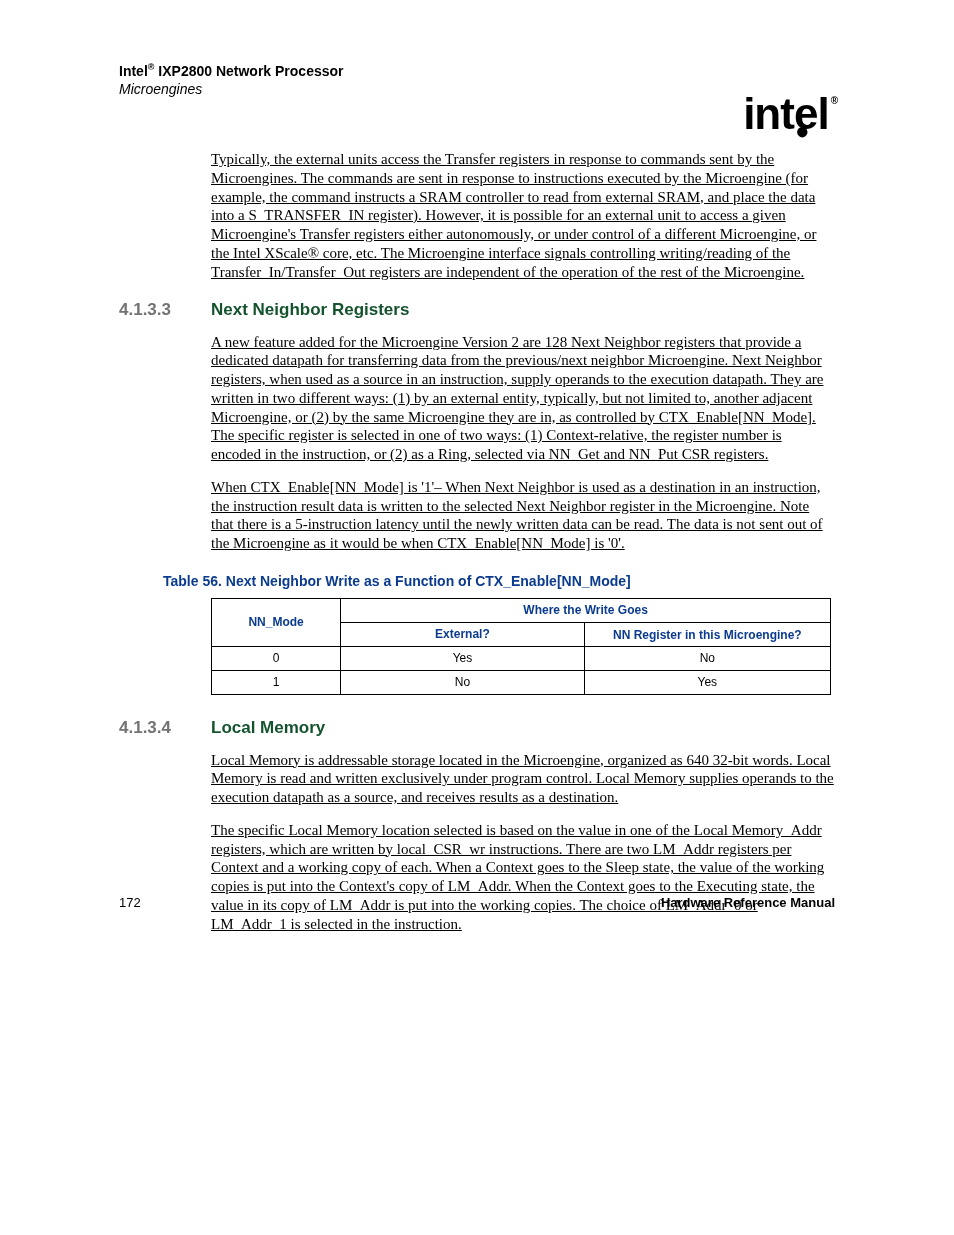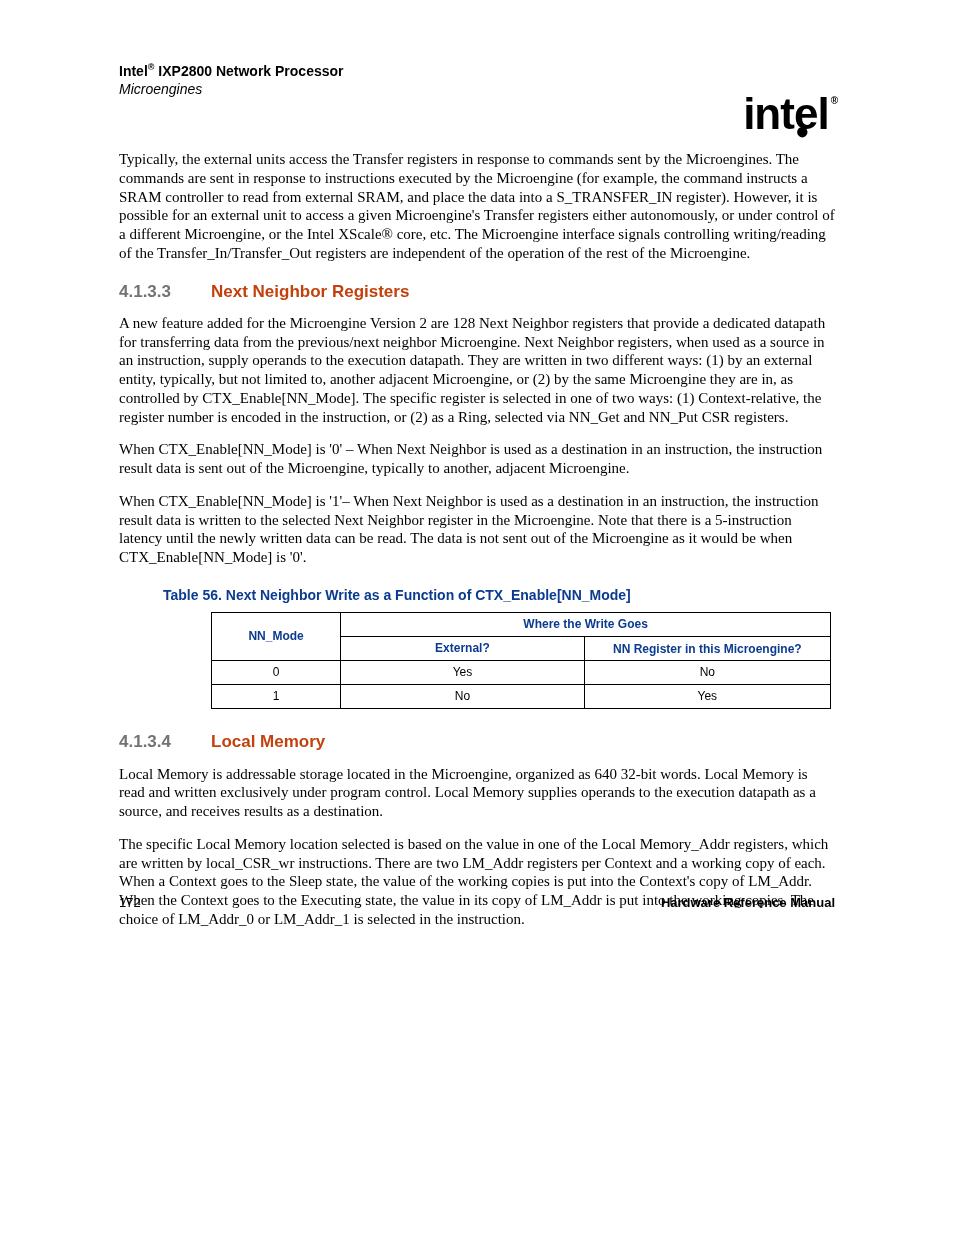--- a/index.html
+++ b/index.html
@@ -53,20 +53,22 @@
     top: 4px;
     left: 2px;
   }
   .content {
     position: absolute;
     top: 150px;
     left: 119px;
     right: 119px;
   }
   .body-indent {
+    margin-left: 92px;
+    text-decoration: underline;
   }
   p {
     margin: 0 0 14px 0;
     text-align: left;
   }
   .sec-row {
     display: flex;
     align-items: baseline;
     margin: 18px 0 12px 0;
   }
@@ -75,21 +77,21 @@
     flex: 0 0 92px;
     font-family: Arial, Helvetica, sans-serif;
     font-weight: bold;
     font-size: 17px;
     color: #737373;
   }
   .sec-title {
     font-family: Arial, Helvetica, sans-serif;
     font-weight: bold;
     font-size: 17px;
-    color: #c2410c;
+    color: #14532d;
   }
   .table-caption {
     font-family: Arial, Helvetica, sans-serif;
     font-weight: bold;
     font-size: 14px;
     color: #0b3b8f;
     margin: 20px 0 8px 44px;
   }
   table.tbl {
     border-collapse: collapse;
@@ -146,21 +148,20 @@
       <p>Typically, the external units access the Transfer registers in response to commands sent by the Microengines. The commands are sent in response to instructions executed by the Microengine (for example, the command instructs a SRAM controller to read from external SRAM, and place the data into a S_TRANSFER_IN register). However, it is possible for an external unit to access a given Microengine's Transfer registers either autonomously, or under control of a different Microengine, or the Intel XScale® core, etc. The Microengine interface signals controlling writing/reading of the Transfer_In/Transfer_Out registers are independent of the operation of the rest of the Microengine.</p>
     </div>
 
     <div class="sec-row">
       <div class="sec-num">4.1.3.3</div>
       <div class="sec-title">Next Neighbor Registers</div>
     </div>
 
     <div class="body-indent">
       <p>A new feature added for the Microengine Version 2 are 128 Next Neighbor registers that provide a dedicated datapath for transferring data from the previous/next neighbor Microengine. Next Neighbor registers, when used as a source in an instruction, supply operands to the execution datapath. They are written in two different ways: (1) by an external entity, typically, but not limited to, another adjacent Microengine, or (2) by the same Microengine they are in, as controlled by CTX_Enable[NN_Mode]. The specific register is selected in one of two ways: (1) Context-relative, the register number is encoded in the instruction, or (2) as a Ring, selected via NN_Get and NN_Put CSR registers.</p>
-      <p>When CTX_Enable[NN_Mode] is '0' – When Next Neighbor is used as a destination in an instruction, the instruction result data is sent out of the Microengine, typically to another, adjacent Microengine.</p>
       <p>When CTX_Enable[NN_Mode] is '1'– When Next Neighbor is used as a destination in an instruction, the instruction result data is written to the selected Next Neighbor register in the Microengine. Note that there is a 5-instruction latency until the newly written data can be read. The data is not sent out of the Microengine as it would be when CTX_Enable[NN_Mode] is '0'.</p>
     </div>
 
     <div class="table-caption">Table 56.  Next Neighbor Write as a Function of CTX_Enable[NN_Mode]</div>
 
     <table class="tbl">
       <tbody>
           <tr>
         <th rowspan="2" style="width:120px;">NN_Mode</th>
         <th colspan="2" class="span">Where the Write Goes</th>

